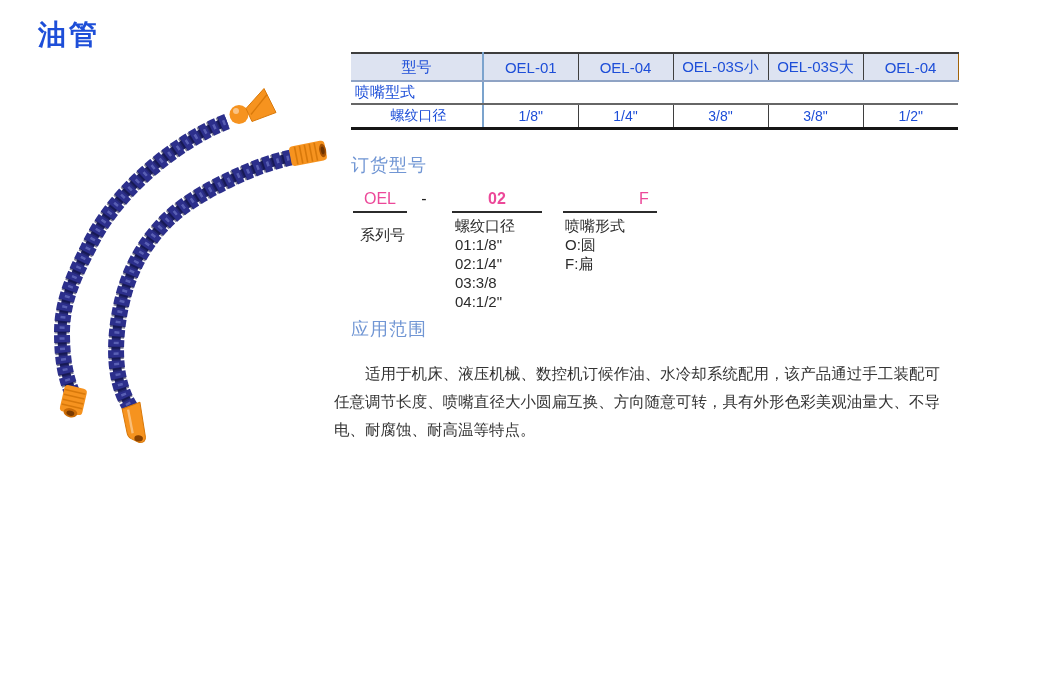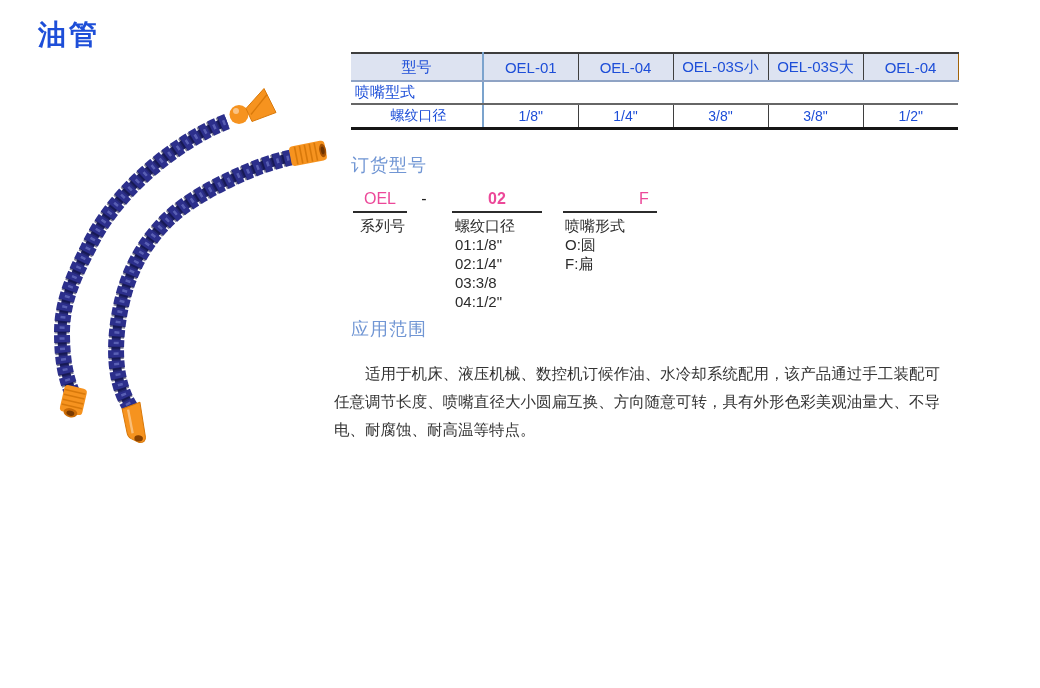--- a/index.html
+++ b/index.html
@@ -57,21 +57,21 @@
   
   .code{
     top:188px;height:23px;font-size:16px;color:#ec4899;text-align:center;
     border-bottom:2px solid #2b2b2b;line-height:22px;
   }
   .code-1{left:353px;width:54px;}
   .code-sep{left:413px;top:188px;width:22px;text-align:center;font-size:16px;color:#222;line-height:22px;}
   .code-2{left:452px;width:90px;font-weight:bold;}
   .code-3{left:563px;width:94px;text-align:left;text-indent:76px;}
   .ord-col{top:216px;font-size:15px;line-height:19px;color:#2b2b2b;}
-  .ord-col-1{left:360px;}
+  .ord-col-1{left:360px;margin-top:9px;}
   .ord-col-2{left:455px;}
   .ord-col-3{left:565px;}
 
   
   .app-body{
     left:334px;top:360px;width:606px;
     font-size:15.5px;line-height:28px;color:#333;
     text-indent:2em;text-align:justify;
   }
 

